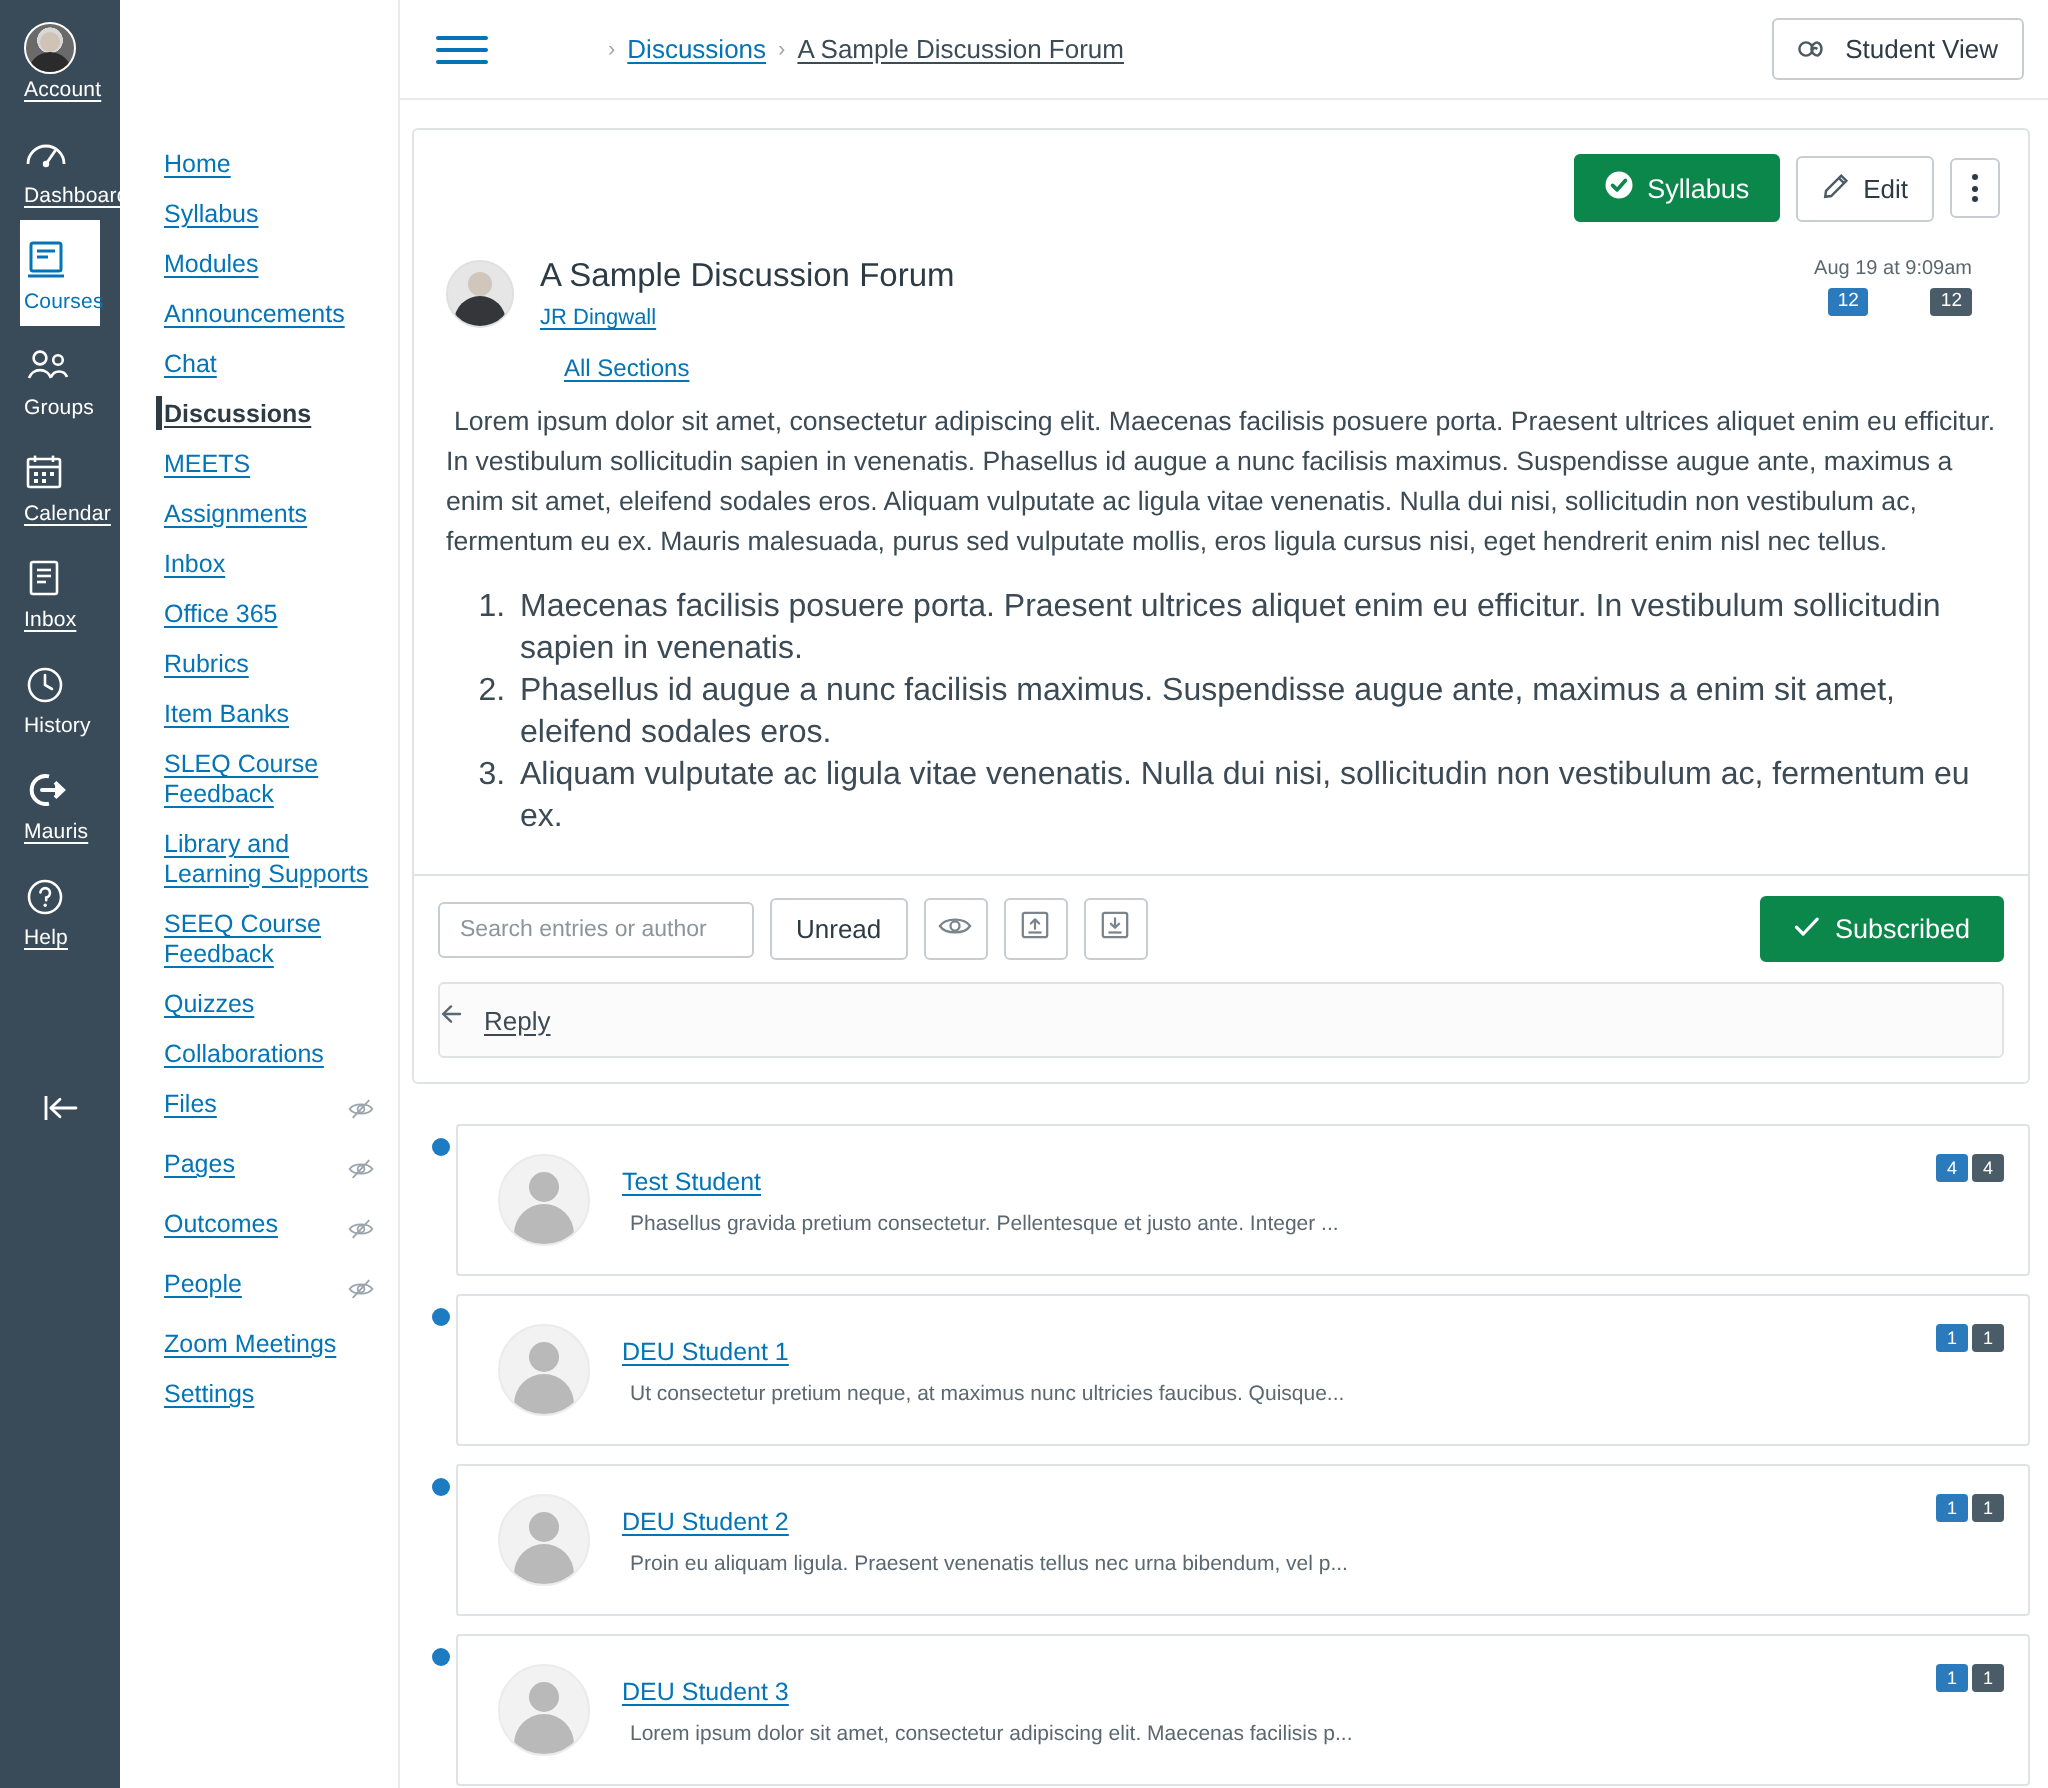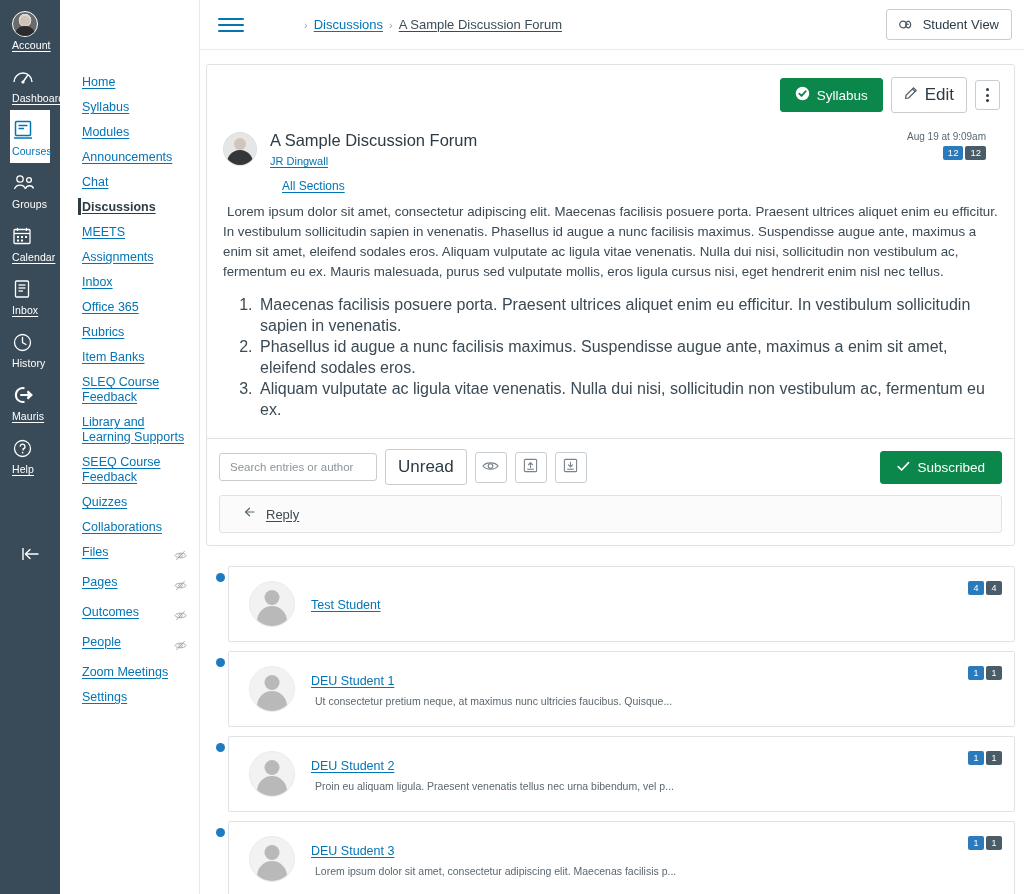--- a/index.html
+++ b/index.html
@@ -123,21 +123,21 @@
   .card {
     border: 1px solid #e0e3e5; border-radius: 3px;
     background: #ffffff;
   }
   .card-toolbar {
     display: flex; align-items: center; justify-content: flex-end;
     gap: 8px; padding: 12px 14px;
   }
   .btn {
     display: inline-flex; align-items: center; gap: 7px;
-    border-radius: 3px; font-size: 17px;
+    border-radius: 3px; font-size: 13px;
     padding: 7px 12px; cursor: pointer;
     border: 1px solid #c7cdd1; background: #ffffff; color: #2d3b45;
   }
   .btn-published {
     background: #0B874B; border-color: #0B874B; color: #ffffff;
     padding: 7px 14px; font-size: 13.5px;
   }
   .btn-kebab { padding: 7px 10px; }
   .kebab { display: flex; flex-direction: column; gap: 2.5px; }
   .kebab i { width: 3px; height: 3px; border-radius: 50%; background: #2d3b45; display:block;}
@@ -167,20 +167,21 @@
     text-underline-offset: 2px; cursor: pointer;
     display: inline-block; margin-top: 10px; margin-left: 12px;
   }
   .disc-meta { position: absolute; right: 28px; top: 6px; text-align: right; }
   .disc-date { font-size: 10px; color: #5b6870; }
   .badges { display: flex; gap: 2px; justify-content: flex-end; margin-top: 4px; }
   .badge {
     font-size: 9.5px; color: #ffffff; padding: 1px 5px;
     border-radius: 2px; min-width: 18px; 
     line-height: 12px;
+    margin-left: 29px;
   }
   .badge-unread { background: #2B7ABC; }
   .badge-total { background: #4A5C68; }
 
   .disc-body { padding: 8px 16px 4px 16px; }
   .disc-body p {
     font-size: 13.3px; line-height: 20px; color: #3b4a54;
     text-indent: 4px;
   }
   .disc-body ol { margin: 12px 0 14px 34px; }
@@ -209,21 +210,21 @@
   .btn-subscribed {
     margin-left: auto;
     background: #0B874B; border-color: #0B874B; color: #ffffff;
     padding: 8px 16px; font-size: 13.5px;
   }
 
   .replybar {
     margin: 0 12px 12px 12px;
     border: 1px solid #e0e3e5; border-radius: 3px;
     background: #fbfbfb;
-    padding: 9px 24px;
+    padding: 9px 0;
     display: flex; align-items: center;
   }
   .reply-link {
     font-size: 13px; color: #3b4a54; text-decoration: underline;
     text-underline-offset: 2px; margin-left: 7px; cursor: pointer;
   }
 
   
   .entries { margin-top: 20px; padding-left: 6px; position: relative; }
   .entry-row { position: relative; padding-left: 16px; margin-bottom: 9px; }
@@ -628,20 +629,21 @@
           <div class="entry-row">
     <span class="unread-dot"></span>
     <span class="entry-line"></span>
     <div class="entry-card">
       <div class="entry-avatar">
         <span class="ea-head"></span>
                 <span class="ea-body"></span>
       </div>
       <div>
         <a class="entry-name">Test Student</a>
+        <div class="entry-preview">Phasellus gravida pretium consectetur. Pellentesque et justo ante. Integer ...</div>
       </div>
       <div class="entry-badges">
         <span class="eb badge-unread">4</span>
         <span class="eb badge-total">4</span>
       </div>
     </div>
           </div>
           <div class="entry-row">
     <span class="unread-dot"></span>
     <span class="entry-line"></span>

